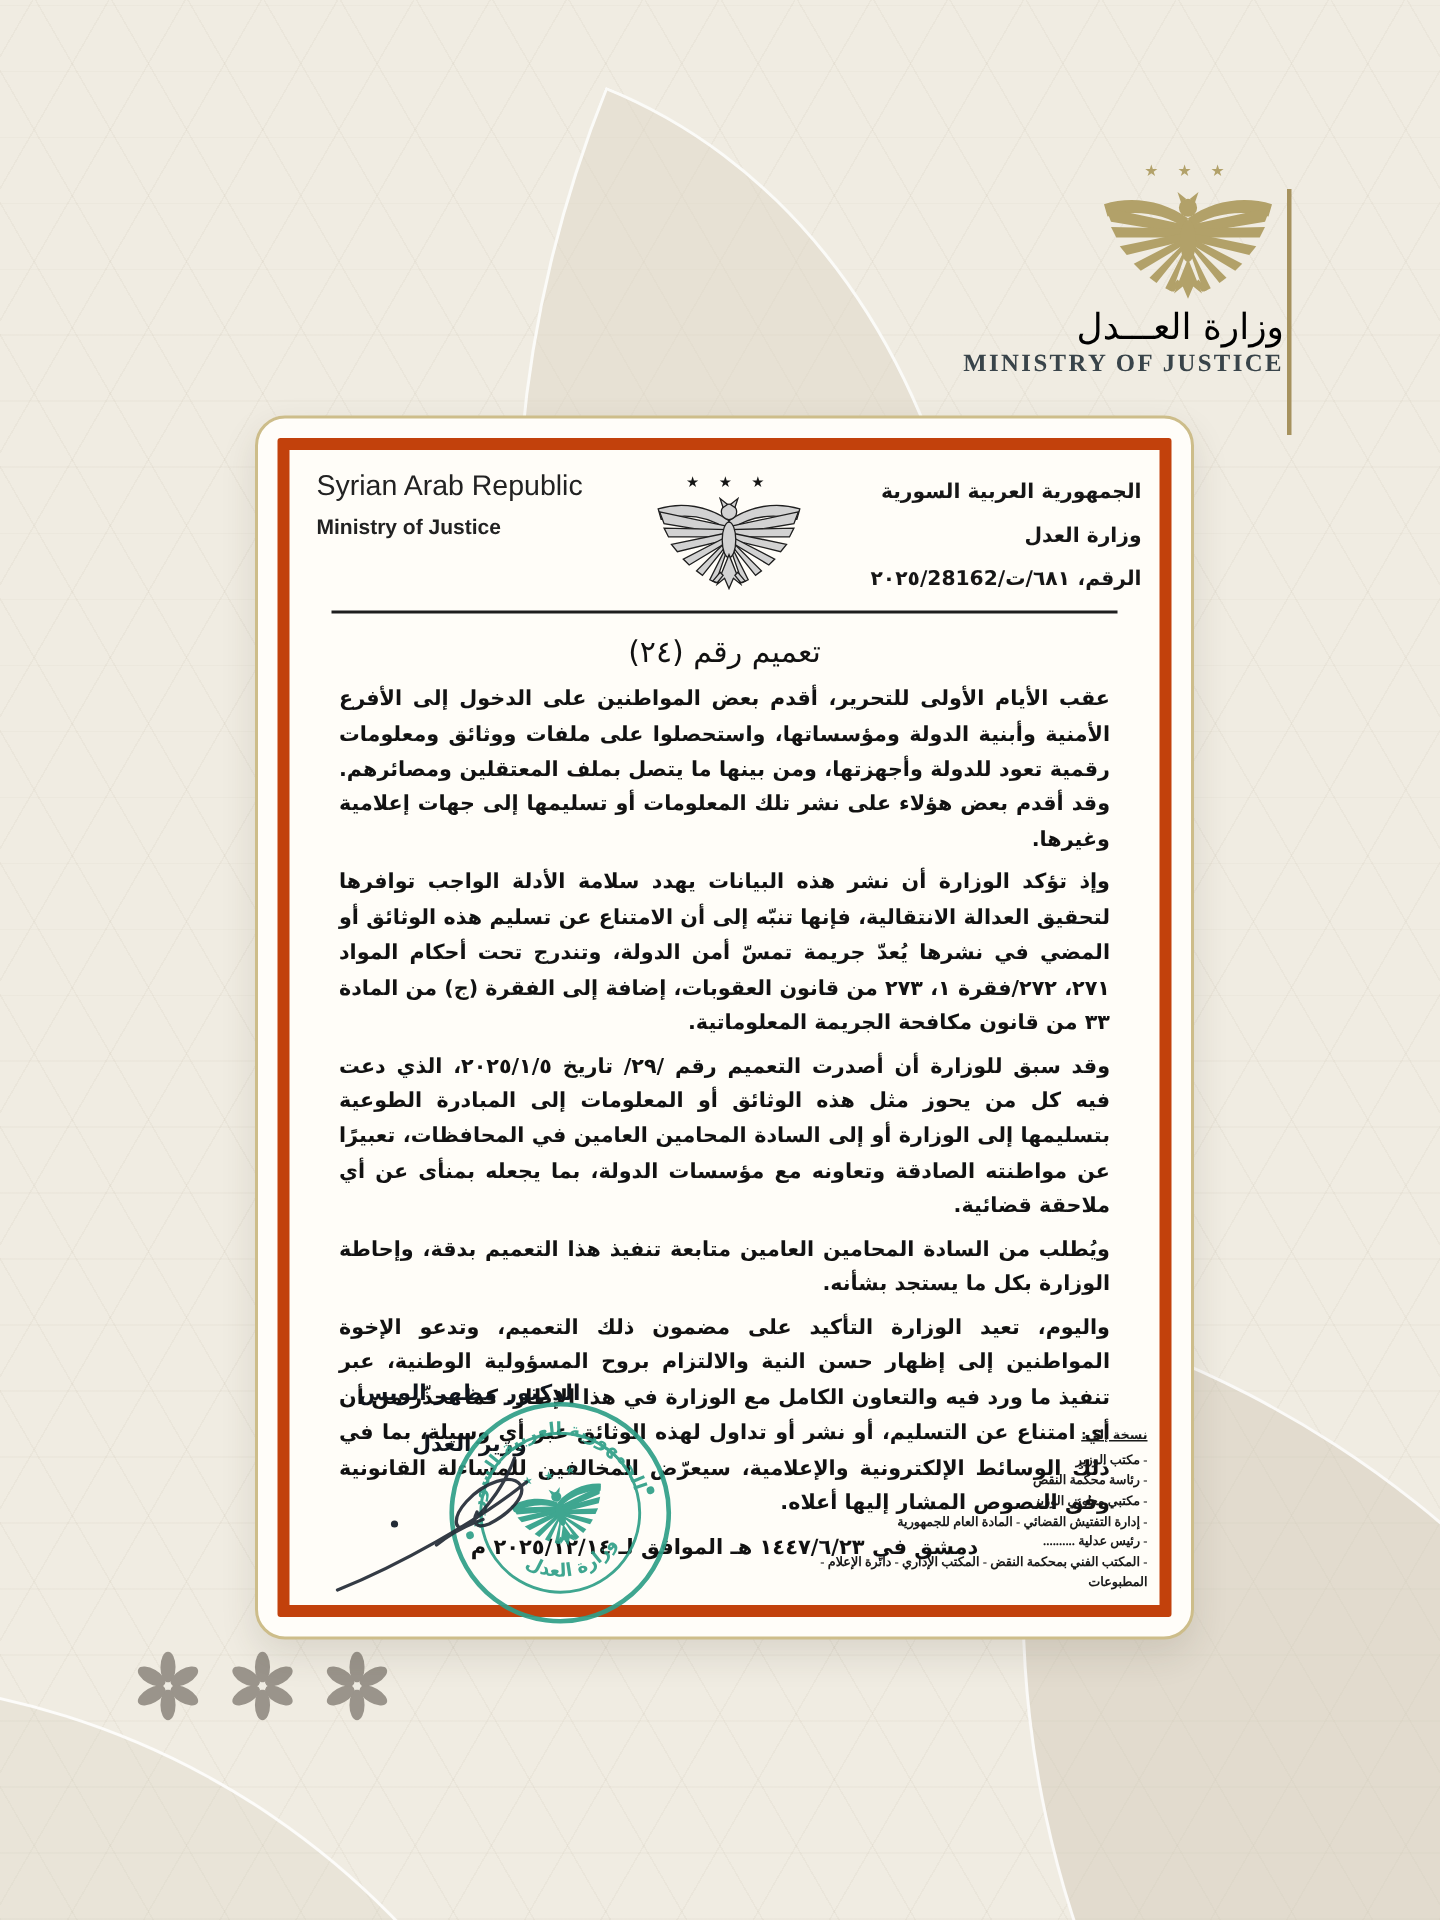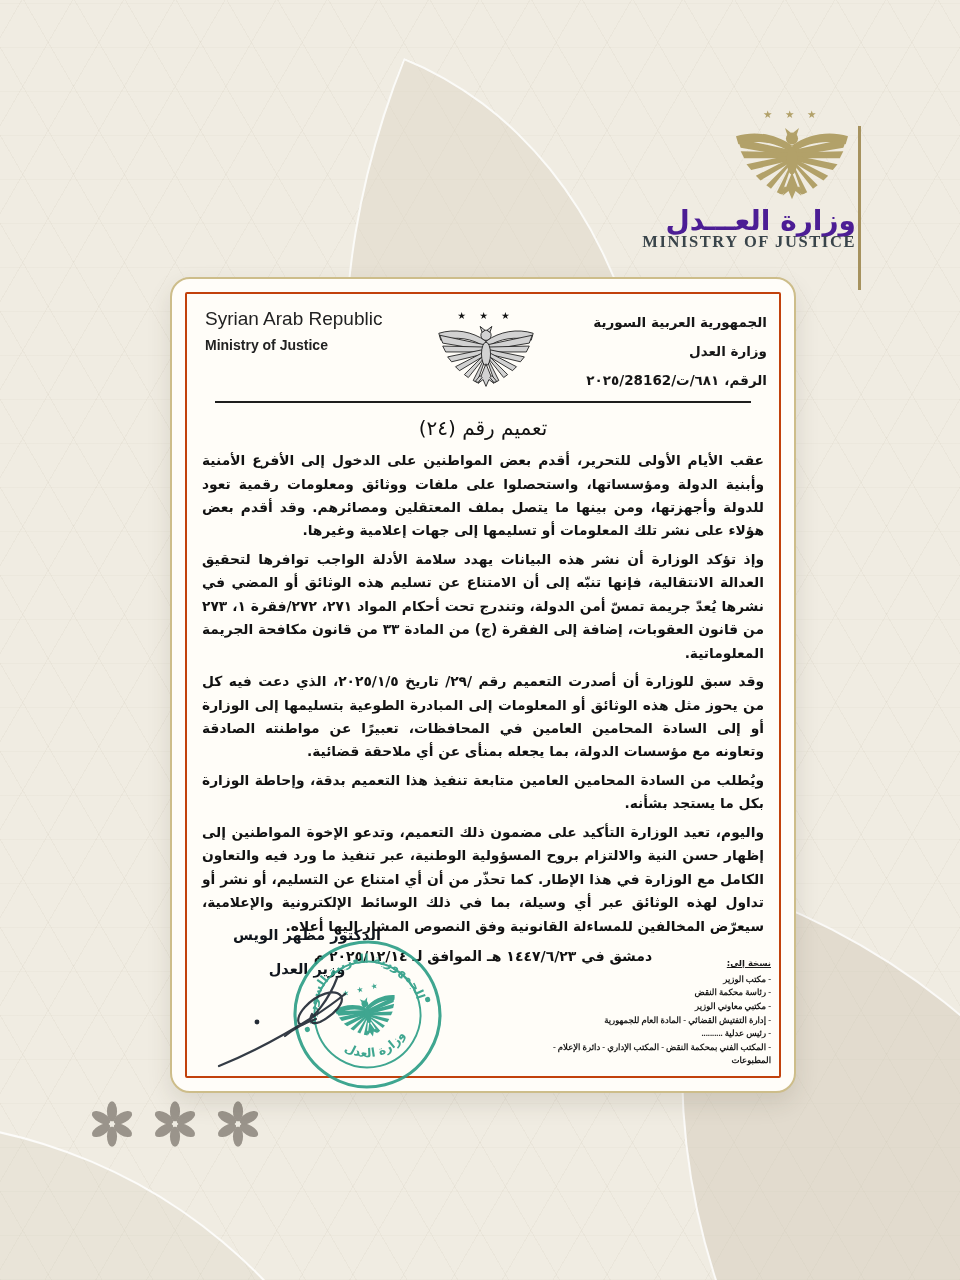--- a/index.html
+++ b/index.html
@@ -15,42 +15,42 @@
   .leaf{position:absolute;z-index:0;border:2px solid rgba(255,255,255,0.85);}
   .leaf-a{left:600px;top:960px;width:680px;height:680px;background:rgba(208,200,182,0.45);
           border-radius:0 100% 0 100%;transform:rotate(16deg);}
   .leaf-b{left:-230px;top:1040px;width:520px;height:520px;background:rgba(206,199,181,0.20);
           border-radius:0 100% 0 100%;transform:rotate(-22deg);}
   .leaf-c{left:270px;top:122px;width:460px;height:620px;background:rgba(221,214,197,0.50);
           border-radius:0 100% 0 100%;transform:rotate(22deg);}
 
   
   .brand-eagle{position:absolute;left:722px;top:106px;z-index:1;}
-  .brand-ar{position:absolute;right:104px;top:204px;z-index:1;font-size:28px;font-weight:700;
-            color:#4c1d95;direction:rtl;letter-spacing:.5px;}
+  .brand-ar{position:absolute;right:104px;top:204px;z-index:1;font-size:24px;font-weight:400;
+            color:#000000;direction:rtl;letter-spacing:.5px;}
   .brand-en{position:absolute;right:104px;top:232px;z-index:1;font-family:"Liberation Serif",serif;
             font-size:16.5px;font-weight:600;letter-spacing:1.6px;color:#39444a;white-space:nowrap;}
   .gold-line{position:absolute;left:858px;top:126px;width:3px;height:164px;background:#a6925e;z-index:1;}
 
   
   .card{position:absolute;left:170px;top:277px;width:622px;height:812px;z-index:2;
         background:#fffdf9;border:2px solid #cdbd8a;border-radius:20px;
         box-shadow:0 10px 24px rgba(60,50,30,.12);}
-  .frame{position:absolute;inset:13px;border:2px solid #c2410c;border-radius:2px;
+  .frame{position:absolute;inset:13px;border:8px solid #c2410c;border-radius:2px;
          background:#fffdf8;overflow:visible;}
   .lh-grid{display:grid;grid-template-columns:1fr auto 1fr;align-items:start;
            padding:14px 12px 0 18px;}
   .lh-en .l1{font-family:"Liberation Sans",sans-serif;font-size:19px;font-weight:500;color:#222;}
   .lh-en .l2{font-family:"Liberation Sans",sans-serif;font-size:14px;font-weight:700;color:#222;margin-top:7px;}
   .lh-ar{direction:rtl;text-align:right;font-size:13.5px;font-weight:700;color:#161616;line-height:2.15;}
   .num-line{display:flex;flex-direction:row;direction:rtl;gap:5px;justify-content:flex-start;}
   .num-ltr{direction:ltr;unicode-bidi:bidi-override;}
   .head-rule{border:none;border-top:2.5px solid #1e1e1e;margin:6px 28px 0 28px;}
   .doc-title{direction:rtl;text-align:center;font-size:20px;font-weight:400;color:#111;margin:13px 16px 9px;}
-  .doc-body{direction:rtl;text-align:justify;padding:0 15px;font-size:13.8px;font-weight:700;
+  .doc-body{direction:rtl;text-align:justify;padding:0 33px;font-size:13.8px;font-weight:700;
             color:#121212;line-height:1.7;}
   .doc-body p{margin:0 0 5px 0;}
   .date-line{direction:rtl;text-align:center;font-size:14px;font-weight:700;color:#111;margin-top:7px;}
 
   .sig-block{position:absolute;left:40px;bottom:90px;width:160px;text-align:center;direction:rtl;
              font-size:14.5px;font-weight:700;color:#10151c;line-height:2.3;}
   .stamp{position:absolute;left:103px;bottom:-16px;transform:rotate(-14deg);opacity:.92;}
   .scribble{position:absolute;left:26px;bottom:2px;}
   .dist{position:absolute;right:8px;bottom:8px;width:238px;direction:rtl;text-align:right;
         font-size:8.5px;font-weight:700;color:#1a1a1a;line-height:1.6;}

